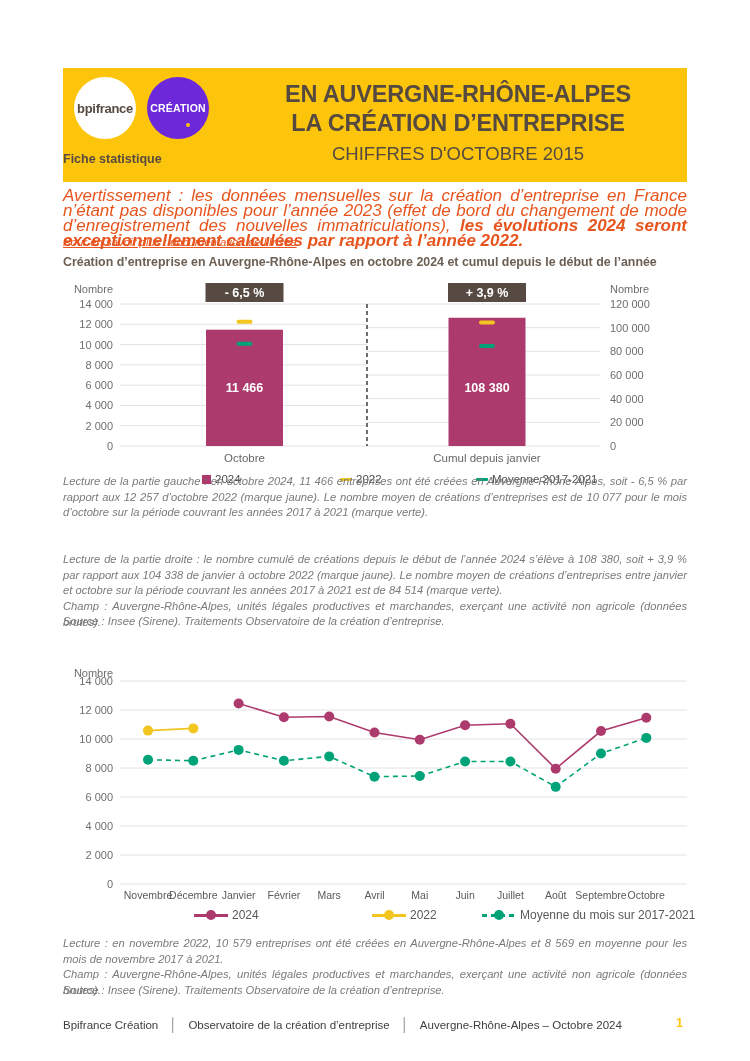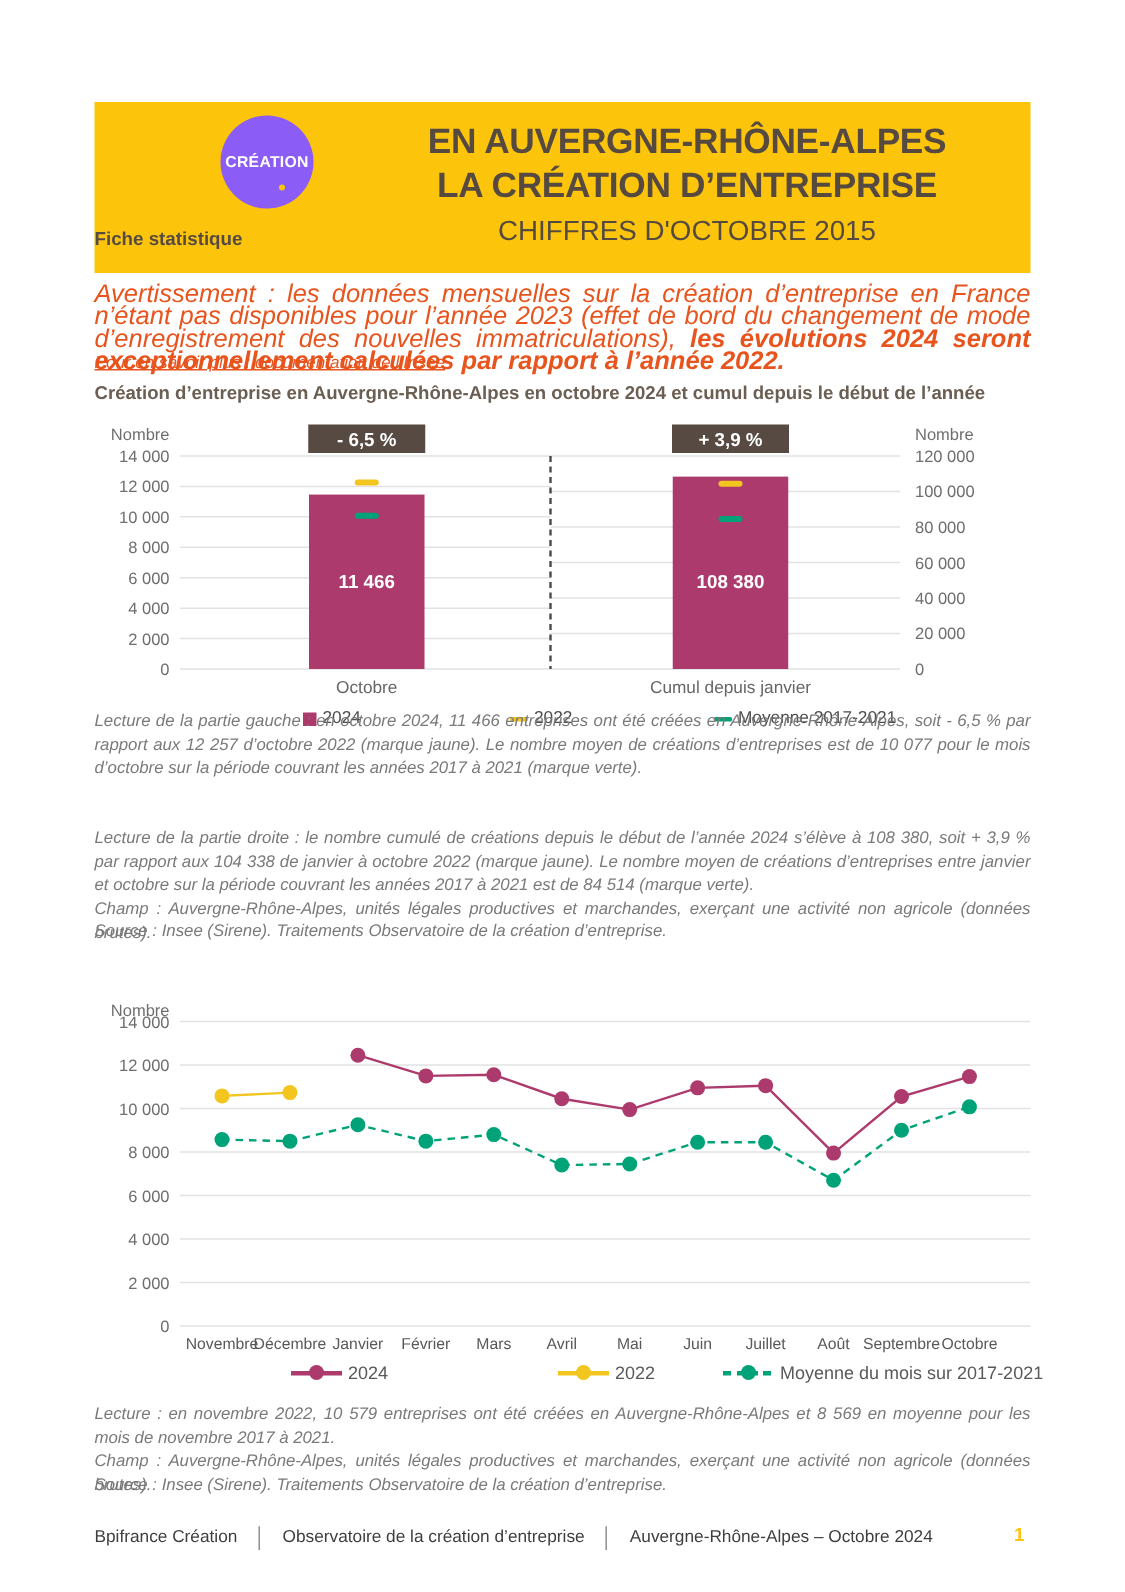--- a/index.html
+++ b/index.html
@@ -4,21 +4,21 @@
 <style>
   html,body{margin:0;padding:0;background:#ffffff;}
   body{width:750px;height:1061px;overflow:hidden;font-family:"Liberation Sans","DejaVu Sans",sans-serif;}
   .page{position:relative;width:750px;height:1061px;background:#fff;}
   .abs{position:absolute;}
 
   
   .banner{left:63px;top:68px;width:624px;height:114px;background:#FCC50B;}
   .logo-circle{position:absolute;border-radius:50%;display:flex;align-items:center;justify-content:center;}
   .logo-bpi{left:11px;top:9px;width:62px;height:62px;background:#ffffff;color:#574A42;font-weight:bold;font-size:13px;letter-spacing:-0.3px;}
-  .logo-crea{left:84px;top:9px;width:62px;height:62px;background:#8b5cf6;color:#ffffff;font-weight:bold;font-size:10.5px;letter-spacing:0.2px;}
+  .logo-crea{left:84px;top:9px;width:62px;height:62px;background:#6d28d9;color:#ffffff;font-weight:bold;font-size:10.5px;letter-spacing:0.2px;}
   .crea-dot{position:absolute;left:50%;bottom:12px;width:4px;height:4px;border-radius:50%;background:#FCC50B;transform:translateX(8px);}
   .tagline{position:absolute;left:0px;top:84px;width:156px;text-align:left;color:#574A42;font-weight:bold;font-size:12.5px;}
   .head-titles{position:absolute;left:175px;top:12px;width:440px;text-align:center;color:#564A40;}
   .head-title{font-weight:bold;font-size:23.5px;line-height:29px;letter-spacing:-0.2px;}
   .head-sub{font-size:18.5px;line-height:26px;margin-top:3px;}
 
   
   .warning{left:63px;top:188px;width:624px;font-size:17px;line-height:15px;font-style:italic;color:#E8541D;text-align:justify;}
   .warning b{font-weight:bold;}
   .insee-link{left:63px;top:236px;width:624px;font-size:11.4px;font-style:italic;color:#E8541D;text-decoration:underline;cursor:pointer;}
@@ -48,20 +48,23 @@
   .footer{left:63px;top:1017px;width:624px;font-size:11.5px;color:#3E3E3E;display:flex;align-items:center;}
   .footer .sep{color:#888;margin:0 11px;font-size:13px;}
   .page-num{left:676px;top:1016px;color:#FCC50B;font-weight:bold;font-size:12.5px;}
 </style>
 </head>
 <body>
 
 <div class="page">
 
   <div class="abs banner">
+    <div class="logo-circle logo-bpi">
+      <span>bpifrance</span>
+    </div>
     <div class="logo-circle logo-crea">
       <span>CRÉATION</span>
       <span class="crea-dot"></span>
     </div>
     <div class="tagline">Fiche statistique</div>
     <div class="head-titles">
       <div class="head-title">EN AUVERGNE-RHÔNE-ALPES</div>
       <div class="head-title">LA CRÉATION D’ENTREPRISE</div>
       <div class="head-sub">CHIFFRES D'OCTOBRE 2015</div>
     </div>

